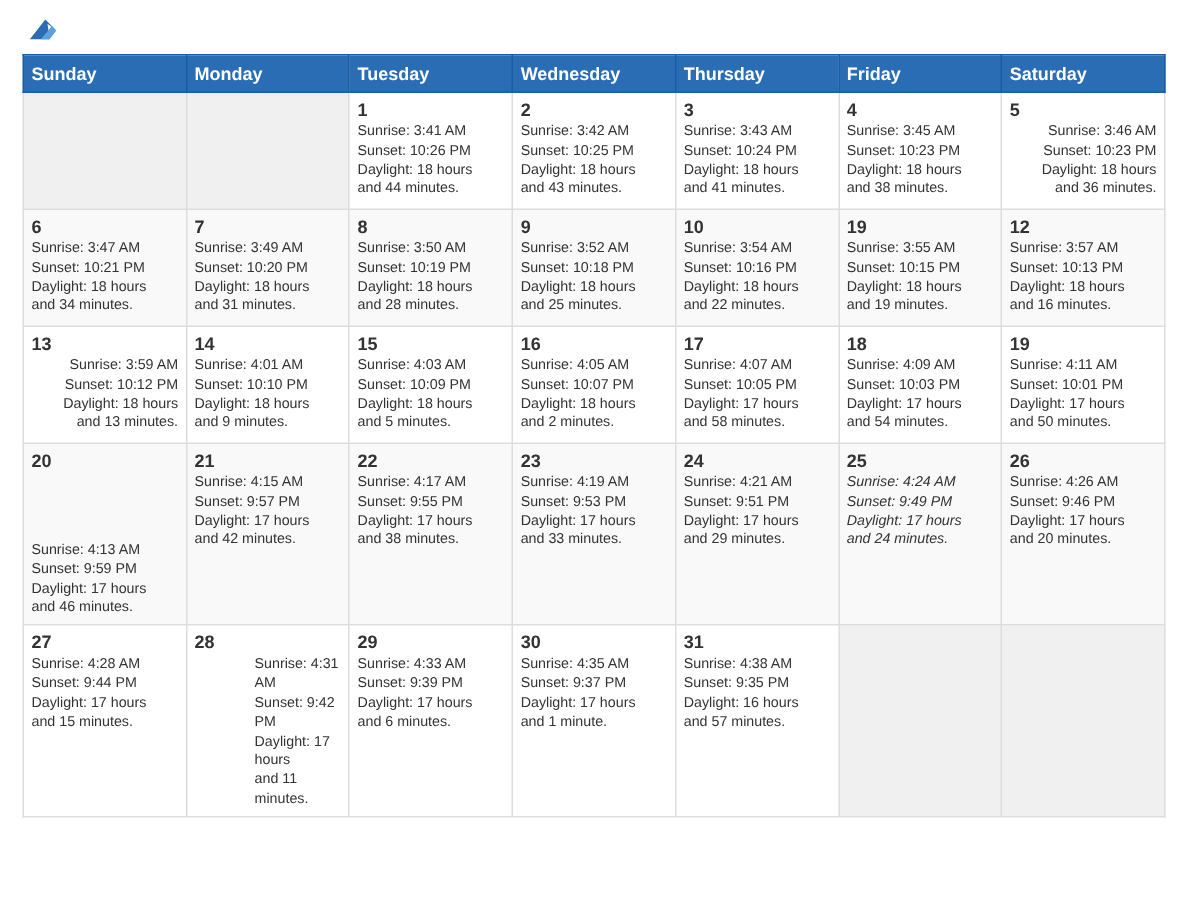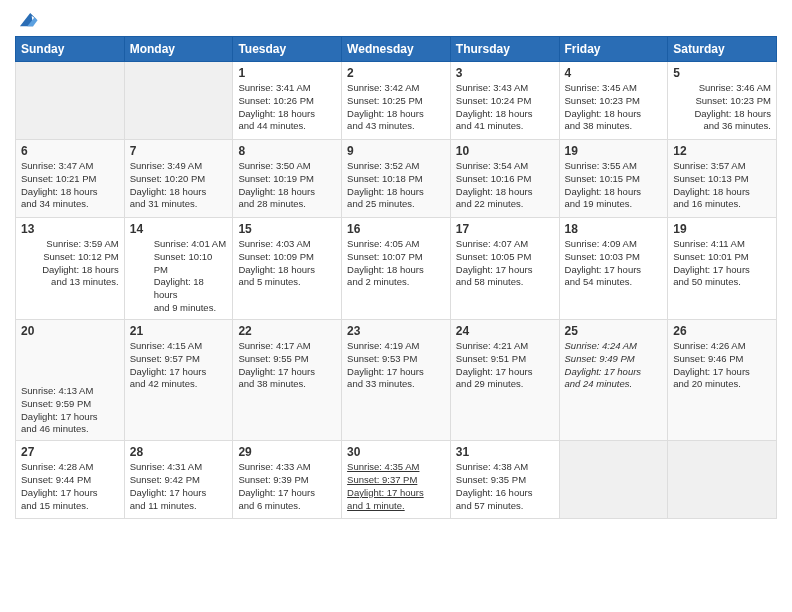--- a/index.html
+++ b/index.html
@@ -221,21 +221,21 @@
         <tr>
           <td>
             <span class="day-num">13</span>
             <div class="day-info" style="white-space: pre-line; text-align: right;">Sunrise: 3:59 AM
 Sunset: 10:12 PM
 Daylight: 18 hours
 and 13 minutes.</div>
           </td>
           <td>
             <span class="day-num">14</span>
-            <div class="day-info" style="white-space: pre-line; margin-left: 24px;">Sunrise: 4:01 AM
+            <div class="day-info" style="white-space: pre-line;">Sunrise: 4:01 AM
 Sunset: 10:10 PM
 Daylight: 18 hours
 and 9 minutes.</div>
           </td>
           <td>
             <span class="day-num">15</span>
             <div class="day-info" style="white-space: pre-line;">Sunrise: 4:03 AM
 Sunset: 10:09 PM
 Daylight: 18 hours
 and 5 minutes.</div>
@@ -323,35 +323,35 @@
         <tr>
           <td>
             <span class="day-num">27</span>
             <div class="day-info" style="white-space: pre-line;">Sunrise: 4:28 AM
 Sunset: 9:44 PM
 Daylight: 17 hours
 and 15 minutes.</div>
           </td>
           <td>
             <span class="day-num">28</span>
-            <div class="day-info" style="white-space: pre-line;">Sunrise: 4:31 AM
+            <div class="day-info" style="white-space: pre-line; margin-left: 40px;">Sunrise: 4:31 AM
 Sunset: 9:42 PM
 Daylight: 17 hours
 and 11 minutes.</div>
           </td>
           <td>
             <span class="day-num">29</span>
             <div class="day-info" style="white-space: pre-line;">Sunrise: 4:33 AM
 Sunset: 9:39 PM
 Daylight: 17 hours
 and 6 minutes.</div>
           </td>
           <td>
             <span class="day-num">30</span>
-            <div class="day-info" style="white-space: pre-line; text-decoration: underline;">Sunrise: 4:35 AM
+            <div class="day-info" style="white-space: pre-line;">Sunrise: 4:35 AM
 Sunset: 9:37 PM
 Daylight: 17 hours
 and 1 minute.</div>
           </td>
           <td>
             <span class="day-num">31</span>
             <div class="day-info" style="white-space: pre-line;">Sunrise: 4:38 AM
 Sunset: 9:35 PM
 Daylight: 16 hours
 and 57 minutes.</div>

